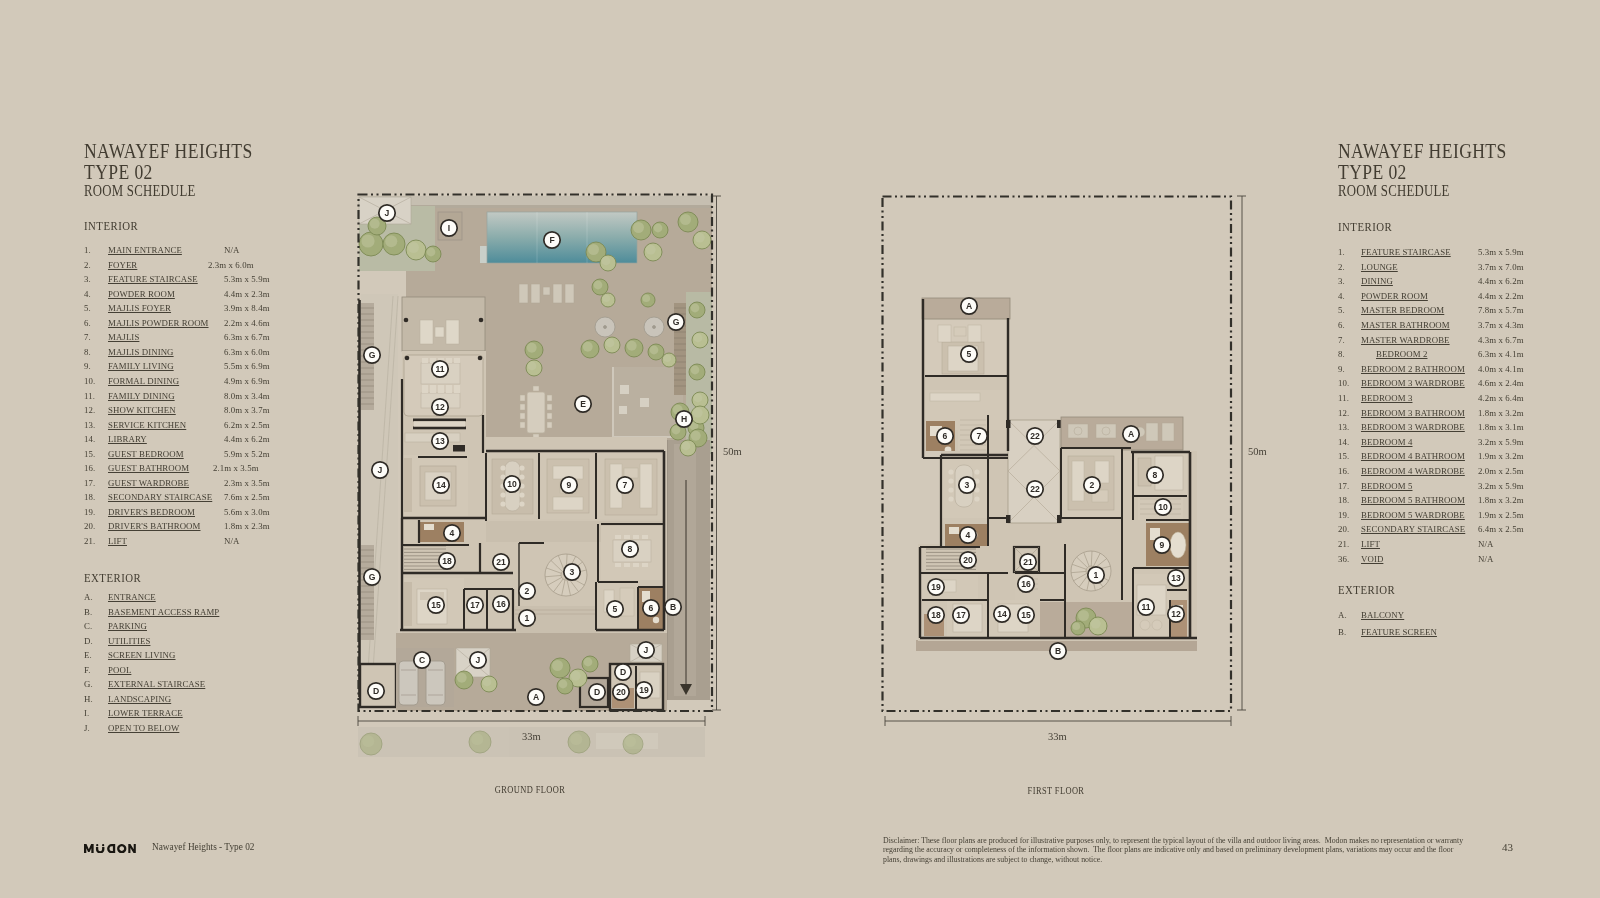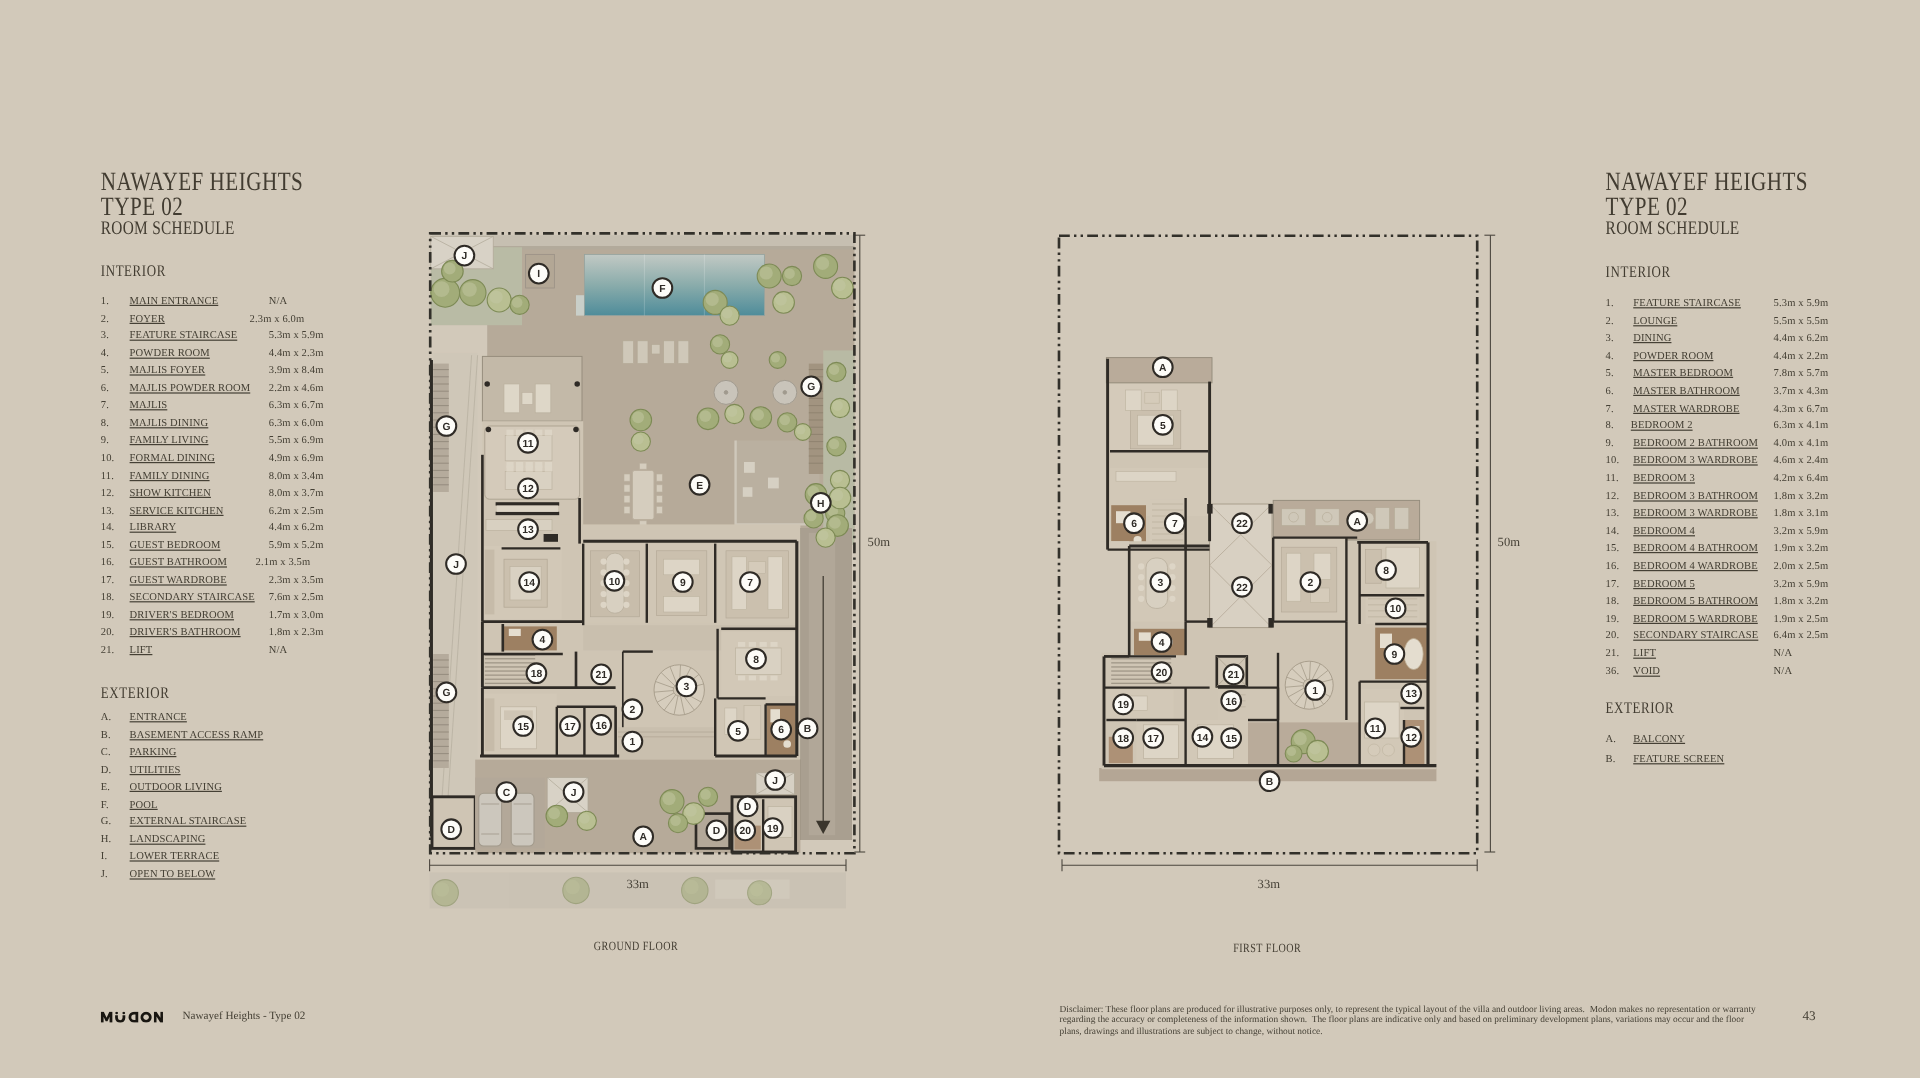--- a/index.html
+++ b/index.html
@@ -109,21 +109,21 @@
       <span class="dim" style="left:140px">2.3m x 3.5m</span>
     </div>
     <div class="row" style="top:247.4px;width:100%">
       <span class="num">18.</span>
       <span class="nm" style="left:24px">SECONDARY STAIRCASE</span>
       <span class="dim" style="left:140px">7.6m x 2.5m</span>
     </div>
     <div class="row" style="top:261.9px;width:100%">
       <span class="num">19.</span>
       <span class="nm" style="left:24px">DRIVER'S BEDROOM</span>
-      <span class="dim" style="left:140px">1.7m x 3.0m</span>
+      <span class="dim" style="left:140px">5.6m x 3.0m</span>
     </div>
     <div class="row" style="top:276.4px;width:100%">
       <span class="num">20.</span>
       <span class="nm" style="left:24px">DRIVER'S BATHROOM</span>
       <span class="dim" style="left:140px">1.8m x 2.3m</span>
     </div>
     <div class="row" style="top:291.0px;width:100%">
       <span class="num">21.</span>
       <span class="nm" style="left:24px">LIFT</span>
       <span class="dim" style="left:140px">N/A</span>
@@ -144,21 +144,21 @@
     <div class="row" style="top:29.1px;width:100%">
       <span class="num">C.</span>
       <span class="nm" style="left:24px">PARKING</span>
     </div>
     <div class="row" style="top:43.7px;width:100%">
       <span class="num">D.</span>
       <span class="nm" style="left:24px">UTILITIES</span>
     </div>
     <div class="row" style="top:58.2px;width:100%">
       <span class="num">E.</span>
-      <span class="nm" style="left:24px">OUTDOOR LIVING</span>
+      <span class="nm" style="left:24px">SCREEN LIVING</span>
     </div>
     <div class="row" style="top:72.8px;width:100%">
       <span class="num">F.</span>
       <span class="nm" style="left:24px">POOL</span>
     </div>
     <div class="row" style="top:87.3px;width:100%">
       <span class="num">G.</span>
       <span class="nm" style="left:24px">EXTERNAL STAIRCASE</span>
     </div>
     <div class="row" style="top:101.9px;width:100%">
@@ -181,21 +181,21 @@
 
 <div class="abs list" id="rightlist" style="left:1338px;top:247px;width:260px;height:330px;">
     <div class="row" style="top:0.0px;width:100%">
       <span class="num">1.</span>
       <span class="nm" style="left:23px">FEATURE STAIRCASE</span>
       <span class="dim" style="left:140px">5.3m x 5.9m</span>
     </div>
     <div class="row" style="top:14.6px;width:100%">
       <span class="num">2.</span>
       <span class="nm" style="left:23px">LOUNGE</span>
-      <span class="dim" style="left:140px">5.5m x 5.5m</span>
+      <span class="dim" style="left:140px">3.7m x 7.0m</span>
     </div>
     <div class="row" style="top:29.2px;width:100%">
       <span class="num">3.</span>
       <span class="nm" style="left:23px">DINING</span>
       <span class="dim" style="left:140px">4.4m x 6.2m</span>
     </div>
     <div class="row" style="top:43.8px;width:100%">
       <span class="num">4.</span>
       <span class="nm" style="left:23px">POWDER ROOM</span>
       <span class="dim" style="left:140px">4.4m x 2.2m</span>
@@ -210,21 +210,21 @@
       <span class="nm" style="left:23px">MASTER BATHROOM</span>
       <span class="dim" style="left:140px">3.7m x 4.3m</span>
     </div>
     <div class="row" style="top:87.6px;width:100%">
       <span class="num">7.</span>
       <span class="nm" style="left:23px">MASTER WARDROBE</span>
       <span class="dim" style="left:140px">4.3m x 6.7m</span>
     </div>
     <div class="row" style="top:102.2px;width:100%">
       <span class="num">8.</span>
-      <span class="nm" style="left:21px">BEDROOM 2</span>
+      <span class="nm" style="left:38px">BEDROOM 2</span>
       <span class="dim" style="left:140px">6.3m x 4.1m</span>
     </div>
     <div class="row" style="top:116.8px;width:100%">
       <span class="num">9.</span>
       <span class="nm" style="left:23px">BEDROOM 2 BATHROOM</span>
       <span class="dim" style="left:140px">4.0m x 4.1m</span>
     </div>
     <div class="row" style="top:131.4px;width:100%">
       <span class="num">10.</span>
       <span class="nm" style="left:23px">BEDROOM 3 WARDROBE</span>

